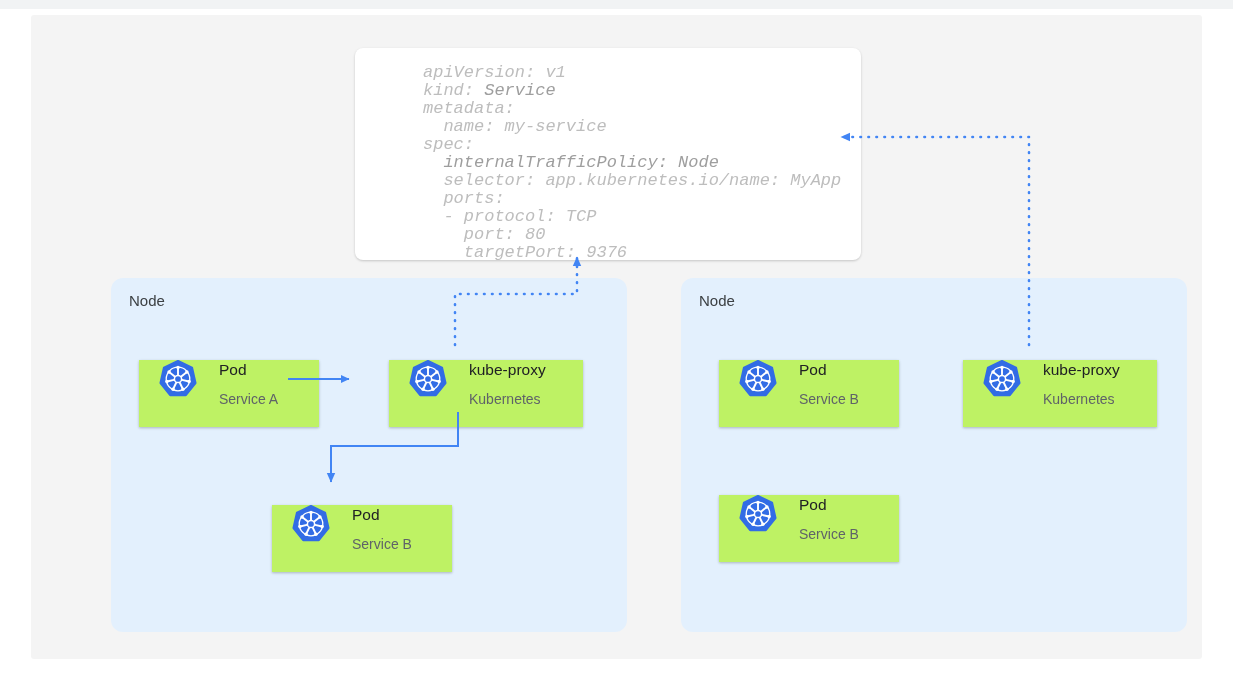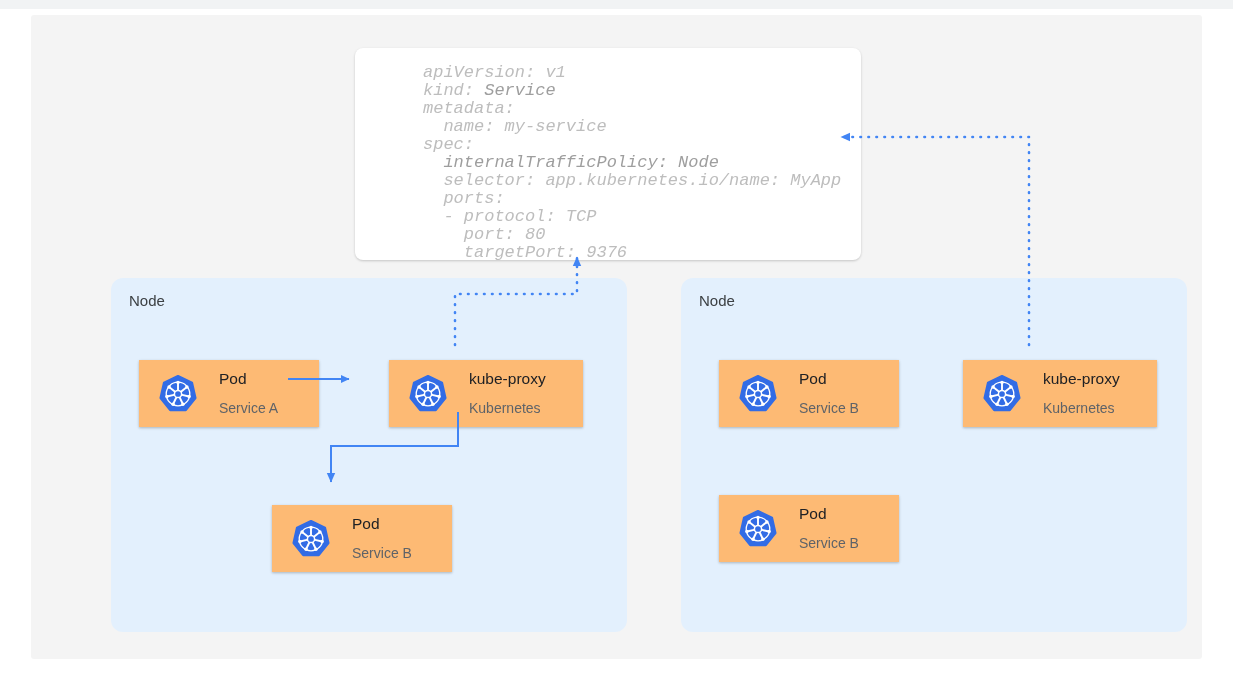--- a/index.html
+++ b/index.html
@@ -21,23 +21,23 @@
              color:#bdbdbd;white-space:pre;}
   #yaml-code b{font-weight:normal;color:#9e9e9e;font-style:italic;}
 
   
   .node-panel{position:absolute;background:#e3f0fd;border-radius:12px;}
   #node-left{left:80px;top:263px;width:516px;height:354px;}
   #node-right{left:650px;top:263px;width:506px;height:354px;}
   .node-label{position:absolute;left:18px;top:14px;font-size:15px;color:#3c4043;}
 
   
-  .card{position:absolute;background:#fdba74;
+  .card{position:absolute;background:#bef264;
         box-shadow:0 1px 3px rgba(0,0,0,.16),0 1px 2px rgba(0,0,0,.10);
-        display:flex;align-items:center;}
+        display:flex;}
   .card .k8s{width:38px;height:38px;flex:0 0 38px;margin-left:20px;}
   .card .txt{margin-left:22px;}
   .card .title{font-size:15.5px;color:#202124;line-height:19px;}
   .card .sub{font-size:14px;color:#5f6368;line-height:19px;margin-top:11px;}
 
   #card-pod-a{left:108px;top:345px;width:180px;height:67px;}
   #card-kproxy-left{left:358px;top:345px;width:194px;height:67px;}
   #card-pod-b-left{left:241px;top:490px;width:180px;height:67px;}
   #card-pod-b-r1{left:688px;top:345px;width:180px;height:67px;}
   #card-kproxy-right{left:932px;top:345px;width:194px;height:67px;}

